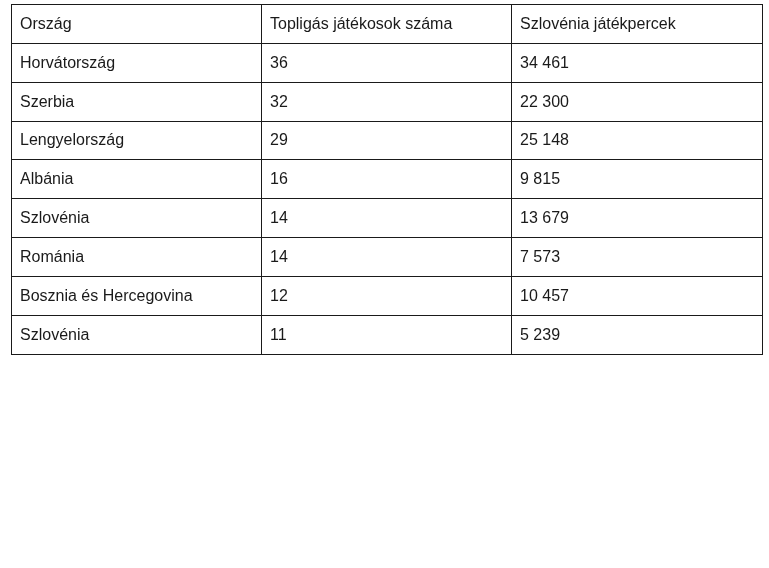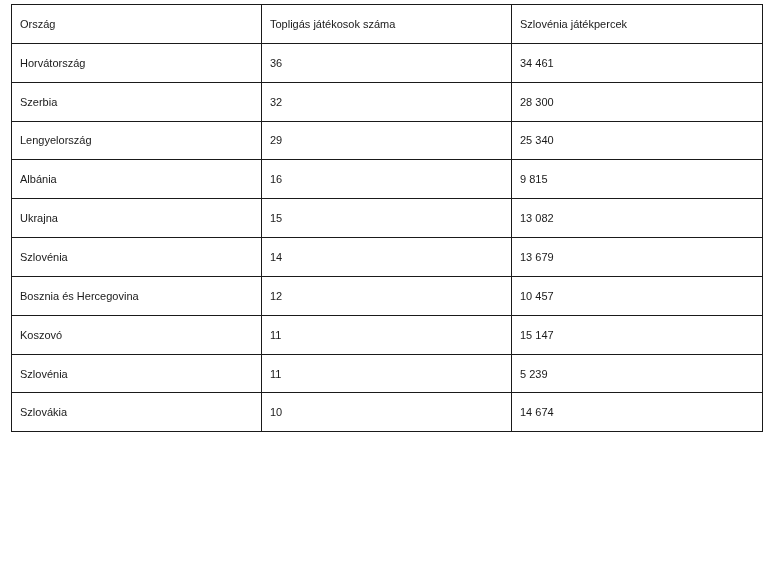--- a/index.html
+++ b/index.html
@@ -13,21 +13,21 @@
     .wrap {
       position: absolute;
       left: 11px;
       top: 4px;
     }
     table {
       border-collapse: collapse;
       table-layout: fixed;
       width: 751px;
       font-family: "Liberation Sans", sans-serif;
-      font-size: 11px;
+      font-size: 16px;
       color: #1a1a1a;
     }
     col.c1 { width: 250px; }
     col.c2 { width: 250px; }
     col.c3 { width: 251px; }
     td, th {
       border: 1px solid #1a1a1a;
       height: 38.85px;
       padding: 0 0 0 8px;
       text-align: left;
@@ -56,57 +56,47 @@
     </thead>
     <tbody>
       <tr>
         <td>Horvátország</td>
         <td>36</td>
         <td>34 461</td>
       </tr>
       <tr>
         <td>Szerbia</td>
         <td>32</td>
-        <td>28 300</td>
+        <td>22 300</td>
       </tr>
       <tr>
         <td>Lengyelország</td>
         <td>29</td>
-        <td>25 340</td>
+        <td>25 148</td>
       </tr>
       <tr>
         <td>Albánia</td>
         <td>16</td>
         <td>9 815</td>
       </tr>
       <tr>
-        <td>Ukrajna</td>
-        <td>15</td>
-        <td>13 082</td>
-      </tr>
-      <tr>
         <td>Szlovénia</td>
         <td>14</td>
         <td>13 679</td>
+      </tr>
+      <tr>
+        <td>Románia</td>
+        <td>14</td>
+        <td>7 573</td>
       </tr>
       <tr>
         <td>Bosznia és Hercegovina</td>
         <td>12</td>
         <td>10 457</td>
       </tr>
       <tr>
-        <td>Koszovó</td>
-        <td>11</td>
-        <td>15 147</td>
-      </tr>
-      <tr>
         <td>Szlovénia</td>
         <td>11</td>
         <td>5 239</td>
-      </tr>
-      <tr>
-        <td>Szlovákia</td>
-        <td>10</td>
-        <td>14 674</td>
       </tr>
     </tbody>
   </table>
 </div>
 
 </body></html>

